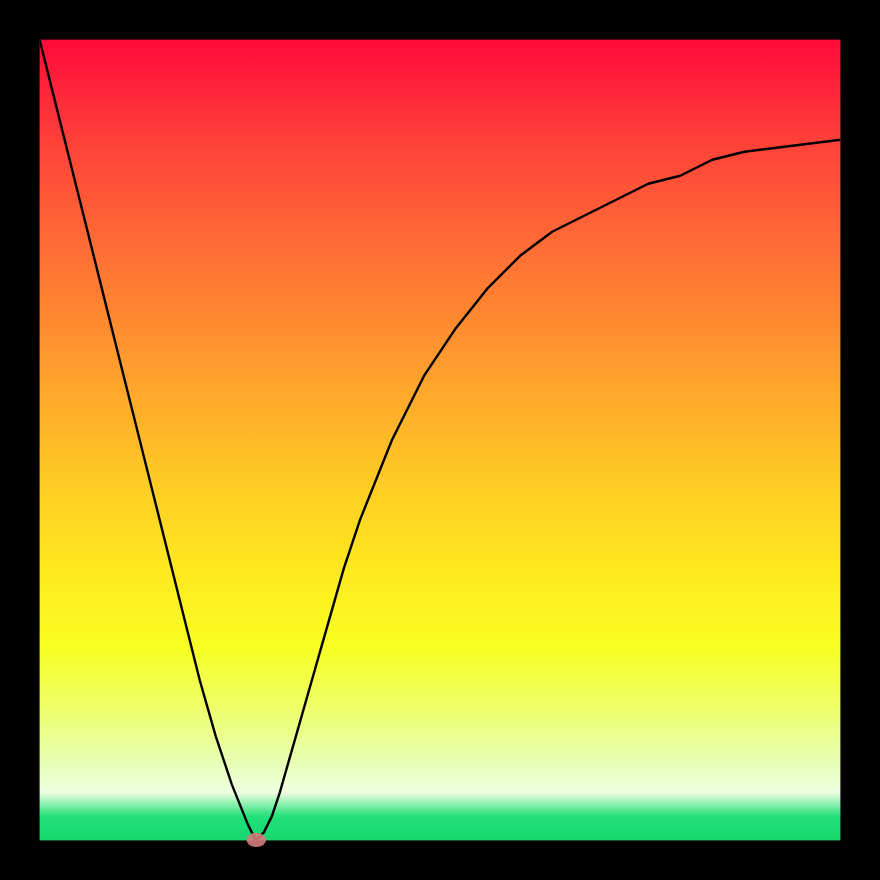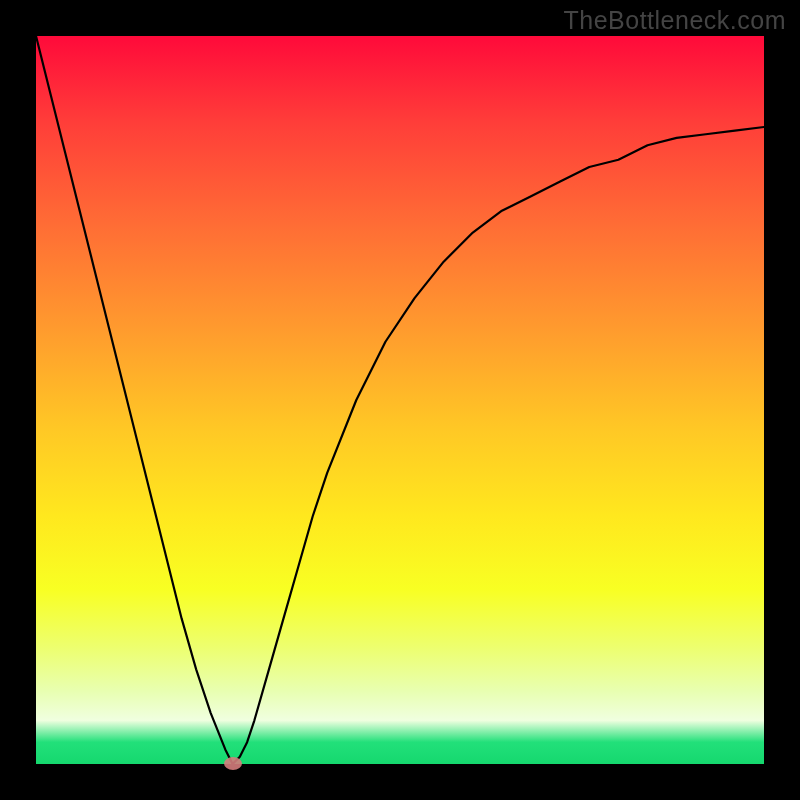--- a/index.html
+++ b/index.html
@@ -61,21 +61,20 @@
     height: 13px;
     border-radius: 50% / 50%;
     background: #d47c7c;
     opacity: 0.9;
   }
 </style>
 </head>
 <body>
 
 <div class="frame">
-  <div class="watermark">TheBottleneck.com</div>
 
   <div class="plot-area">
     <svg class="curve-svg" viewBox="0 0 728 728" preserveAspectRatio="none">
       <path id="curve-path" fill="none" stroke="#000" stroke-width="2.2" stroke-linecap="round" stroke-linejoin="round" d="M0.00 0.00 L14.56 58.24 L29.12 116.48 L43.68 174.72 L58.24 232.96 L72.80 291.20 L87.36 349.44 L101.92 407.68 L116.48 465.92 L131.04 524.16 L145.60 582.40 L160.16 633.36 L174.72 677.04 L189.28 713.44 L196.56 728.00 L203.84 720.72 L211.12 706.16 L218.40 684.32 L232.96 633.36 L247.52 582.40 L262.08 531.44 L276.64 480.48 L291.20 436.80 L320.32 364.00 L349.44 305.76 L378.56 262.08 L407.68 225.68 L436.80 196.56 L465.92 174.72 L495.04 160.16 L524.16 145.60 L553.28 131.04 L582.40 123.76 L611.52 109.20 L640.64 101.92 L669.76 98.28 L698.88 94.64 L728.00 91.00"></path>
     </svg>
     <div id="min-marker" class="marker" style="left: 187.56px; top: 721px; background: rgb(212, 124, 124);"></div>
   </div>
 </div>
 
 </body></html>

